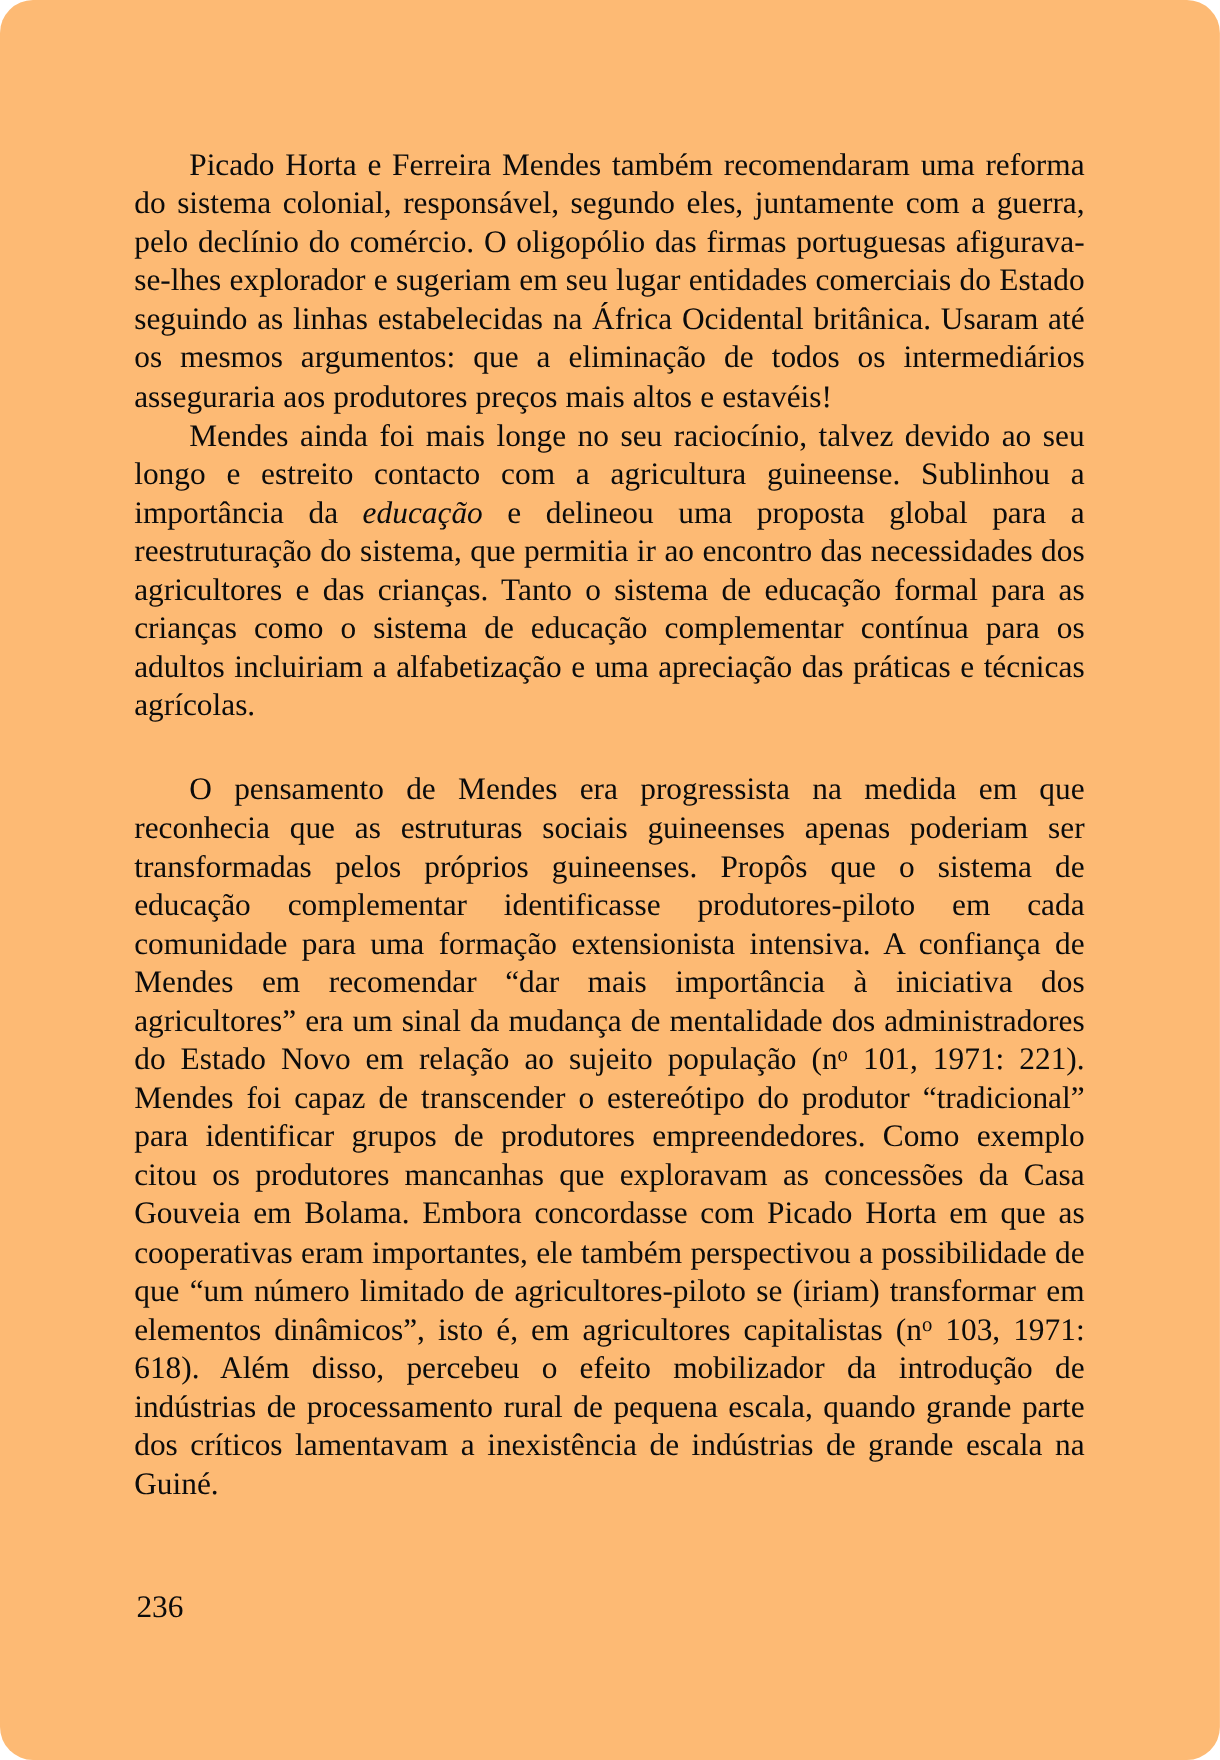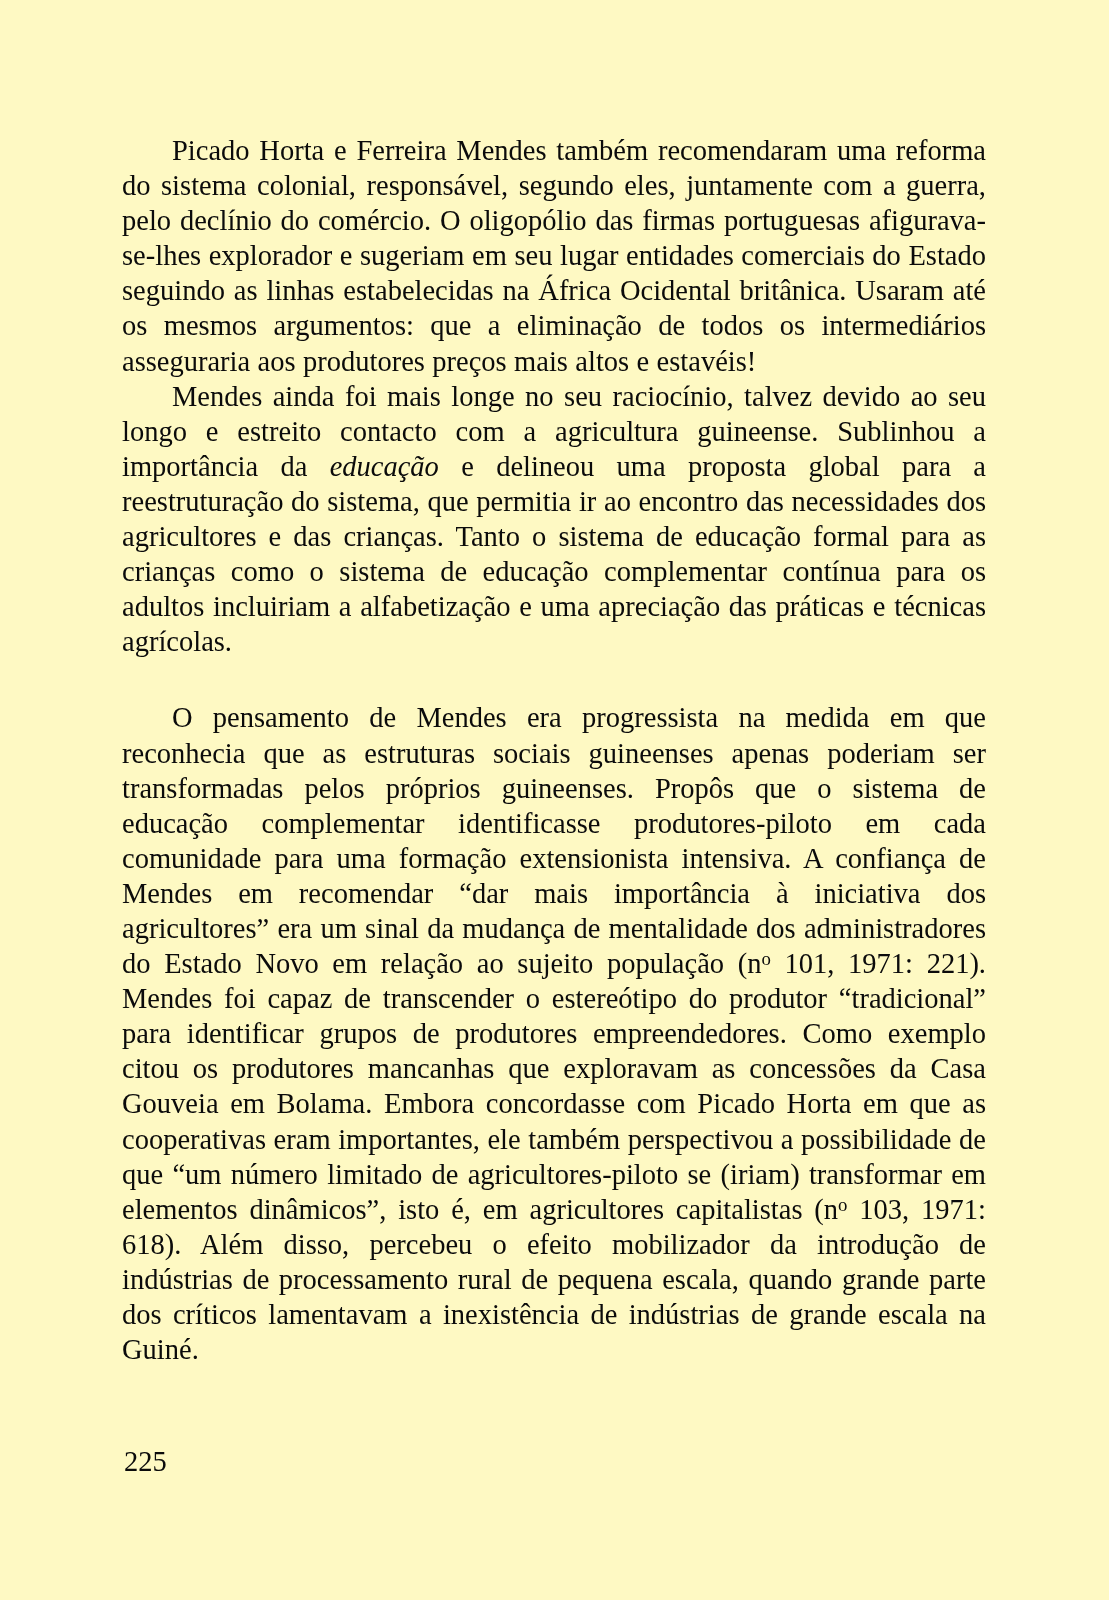--- a/index.html
+++ b/index.html
@@ -6,23 +6,24 @@
   html, body {
     margin: 0;
     padding: 0;
     background: #ffffff;
   }
 
   .page {
     position: relative;
     width: 1109px;
     height: 1600px;
-    background: #fef9c3;
+    background: #fdba74;
     overflow: hidden;
     box-sizing: border-box;
+    border-radius: 30px;
   }
 
   .text-block {
     position: absolute;
     left: 122px;
     top: 133px;
     width: 864px;
   }
 
   .para {
@@ -73,15 +74,15 @@
   <div class="text-block">
 
     <p class="para">Picado Horta e Ferreira Mendes também recomendaram uma reforma do sistema colonial, responsável, segundo eles, juntamente com a guerra, pelo declínio do comércio. O oligopólio das firmas portuguesas afigurava-se-lhes explorador e sugeriam em seu lugar entidades comerciais do Estado seguindo as linhas estabelecidas na África Ocidental britânica. Usaram até os mesmos argumentos: que a eliminação de todos os intermediários asseguraria aos produtores preços mais altos e estavéis!</p>
 
     <p class="para"><span>Mendes ainda foi mais longe no seu raciocínio, talvez devido ao seu longo e estreito contacto com a agricultura guineense. Sublinhou a importância da </span><em class="italic-term">educação</em><span> e delineou uma proposta global para a reestruturação do sistema, que permitia ir ao encontro das necessidades dos agricultores e das crianças. Tanto o sistema de educação formal para as crianças como o sistema de educação complementar contínua para os adultos incluiriam a alfabetização e uma apreciação das práticas e técnicas agrícolas.</span></p>
 
     <p class="para"><span>O pensamento de Mendes era progressista na medida em que reconhecia que as estruturas sociais guineenses apenas poderiam ser transformadas pelos próprios guineenses. Propôs que o sistema de educação complementar identificasse produtores-piloto em cada comunidade para uma formação extensionista intensiva. A confiança de Mendes em recomendar “dar mais importância à iniciativa dos agricultores” era um sinal da mudança de mentalidade dos administradores do Estado Novo em relação ao sujeito população (n</span><span class="ordinal">o</span><span> 101, 1971: 221). Mendes foi capaz de transcender o estereótipo do produtor “tradicional” para identificar grupos de produtores empreendedores. Como exemplo citou os produtores mancanhas que exploravam as concessões da Casa Gouveia em Bolama. Embora concordasse com Picado Horta em que as cooperativas eram importantes, ele também perspectivou a possibilidade de que “um número limitado de agricultores-piloto se (iriam) transformar em elementos dinâmicos”, isto é, em agricultores capitalistas (n</span><span class="ordinal">o</span><span> 103, 1971: 618). Além disso, percebeu o efeito mobilizador da introdução de indústrias de processamento rural de pequena escala, quando grande parte dos críticos lamentavam a inexistência de indústrias de grande escala na Guiné.</span></p>
 
   </div>
 
-  <div class="page-number">225</div>
+  <div class="page-number">236</div>
 
 </div>
 
 </body></html>

